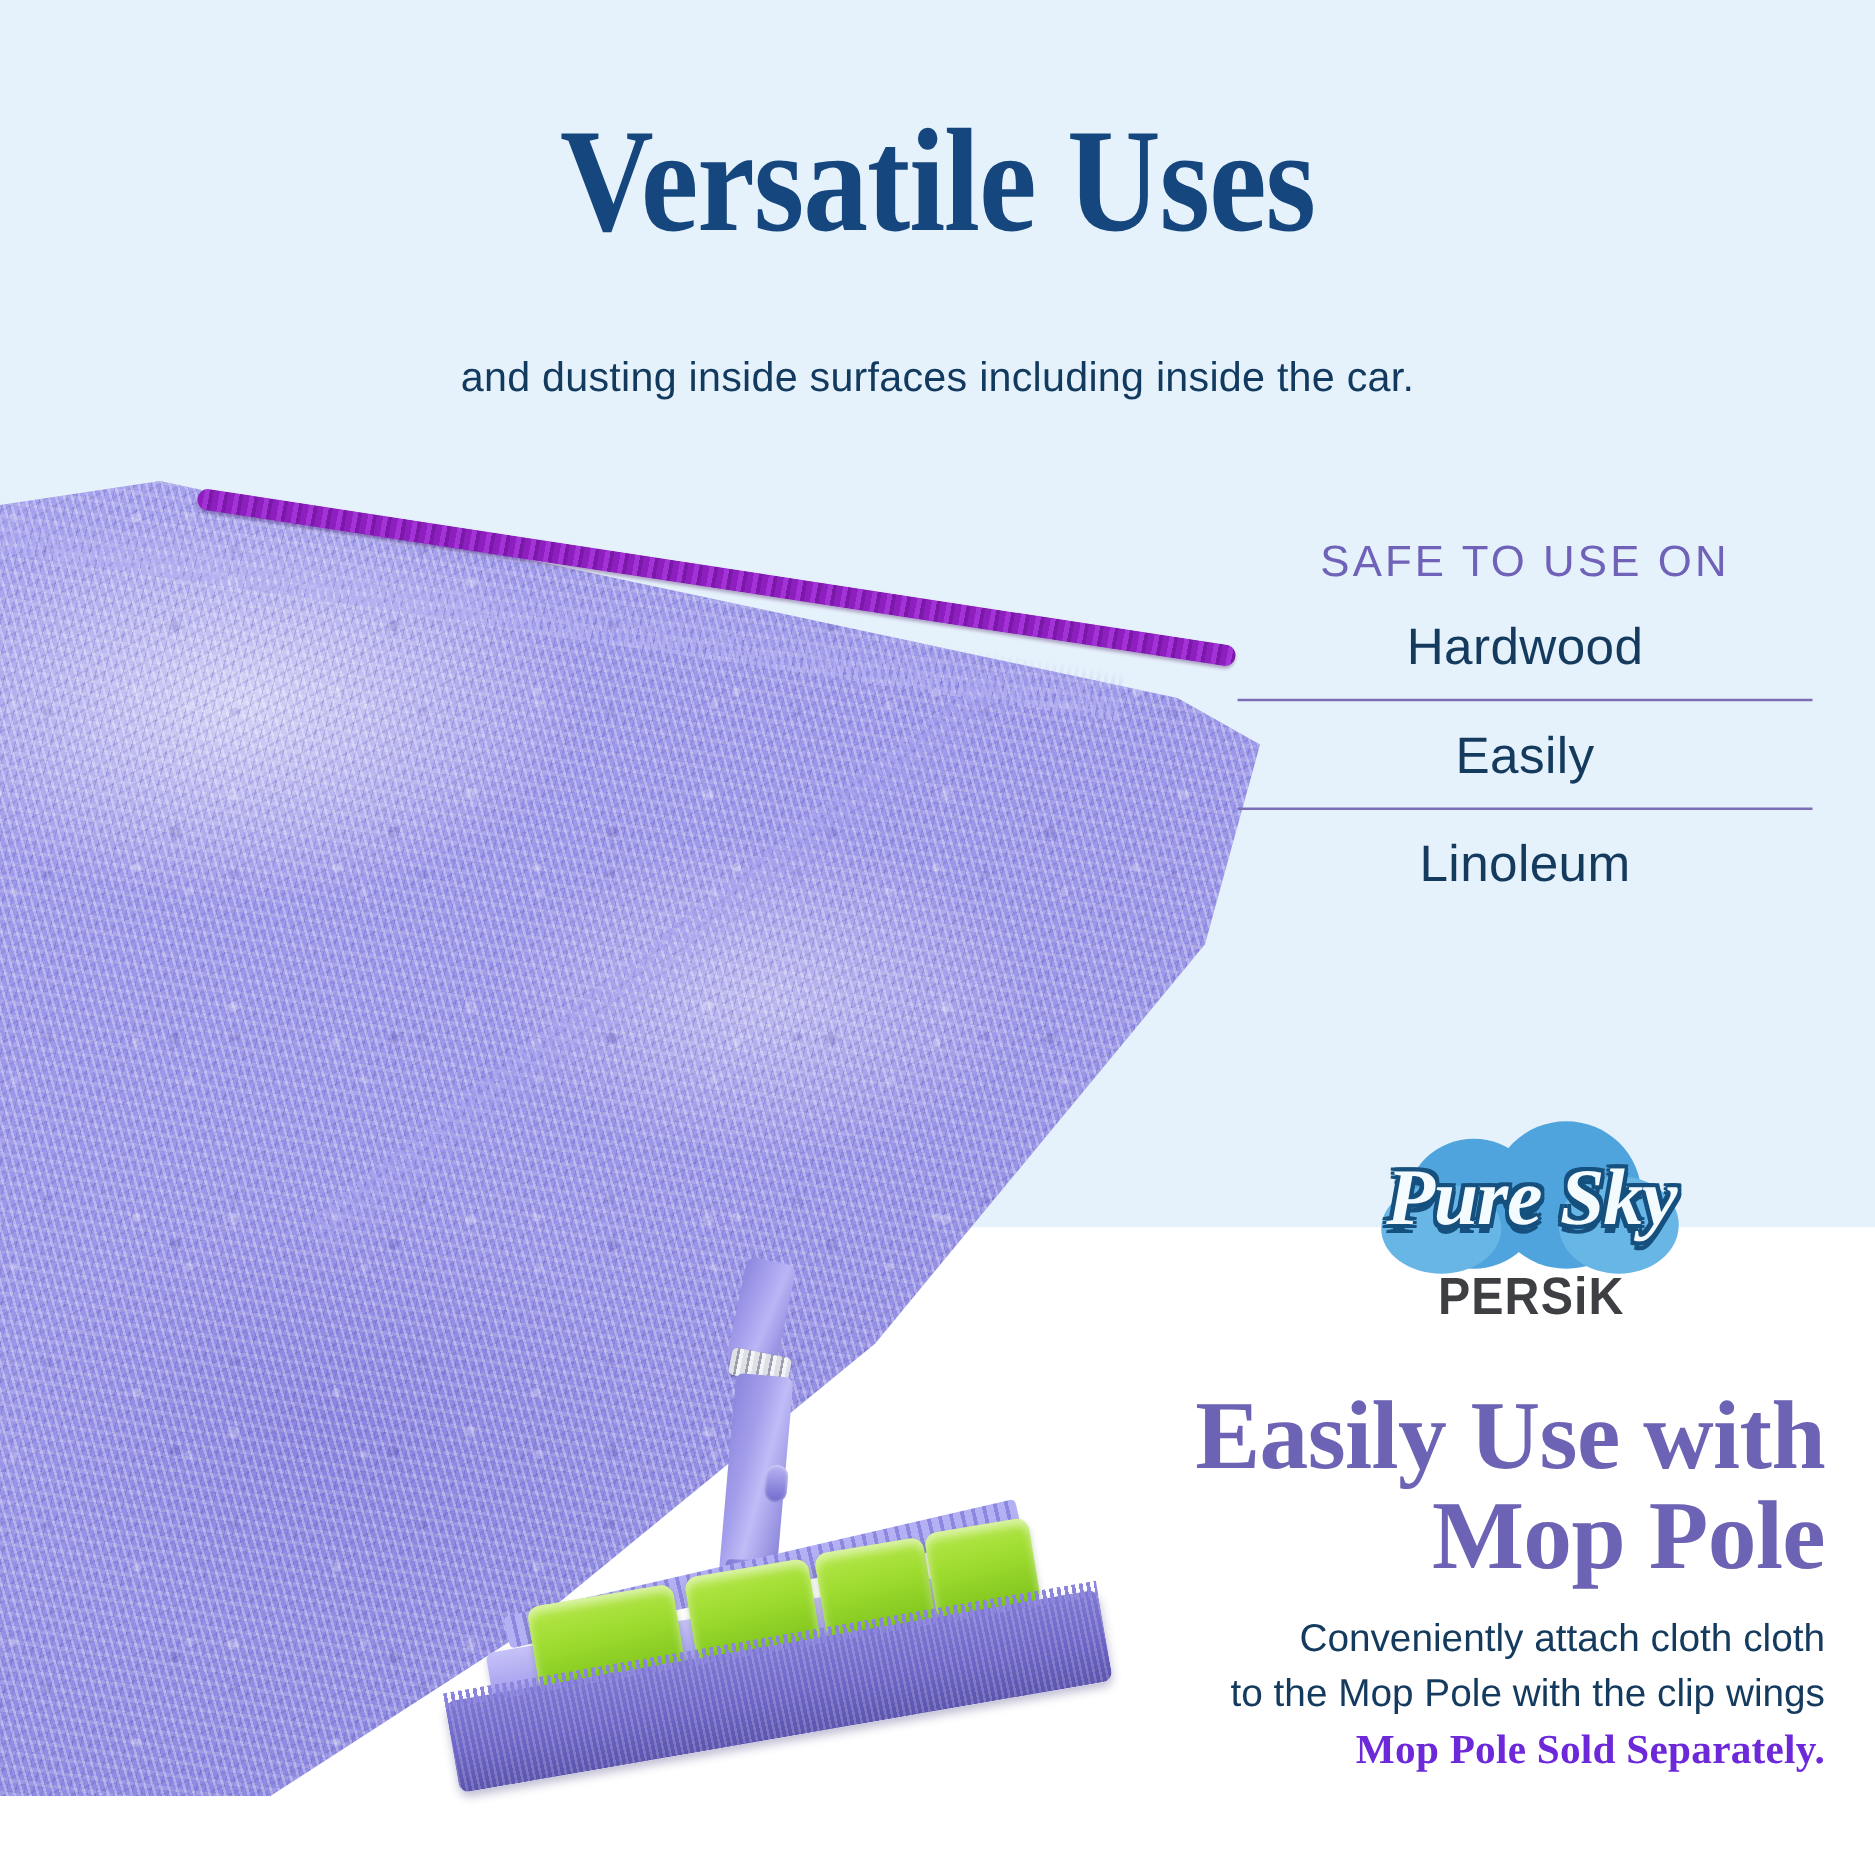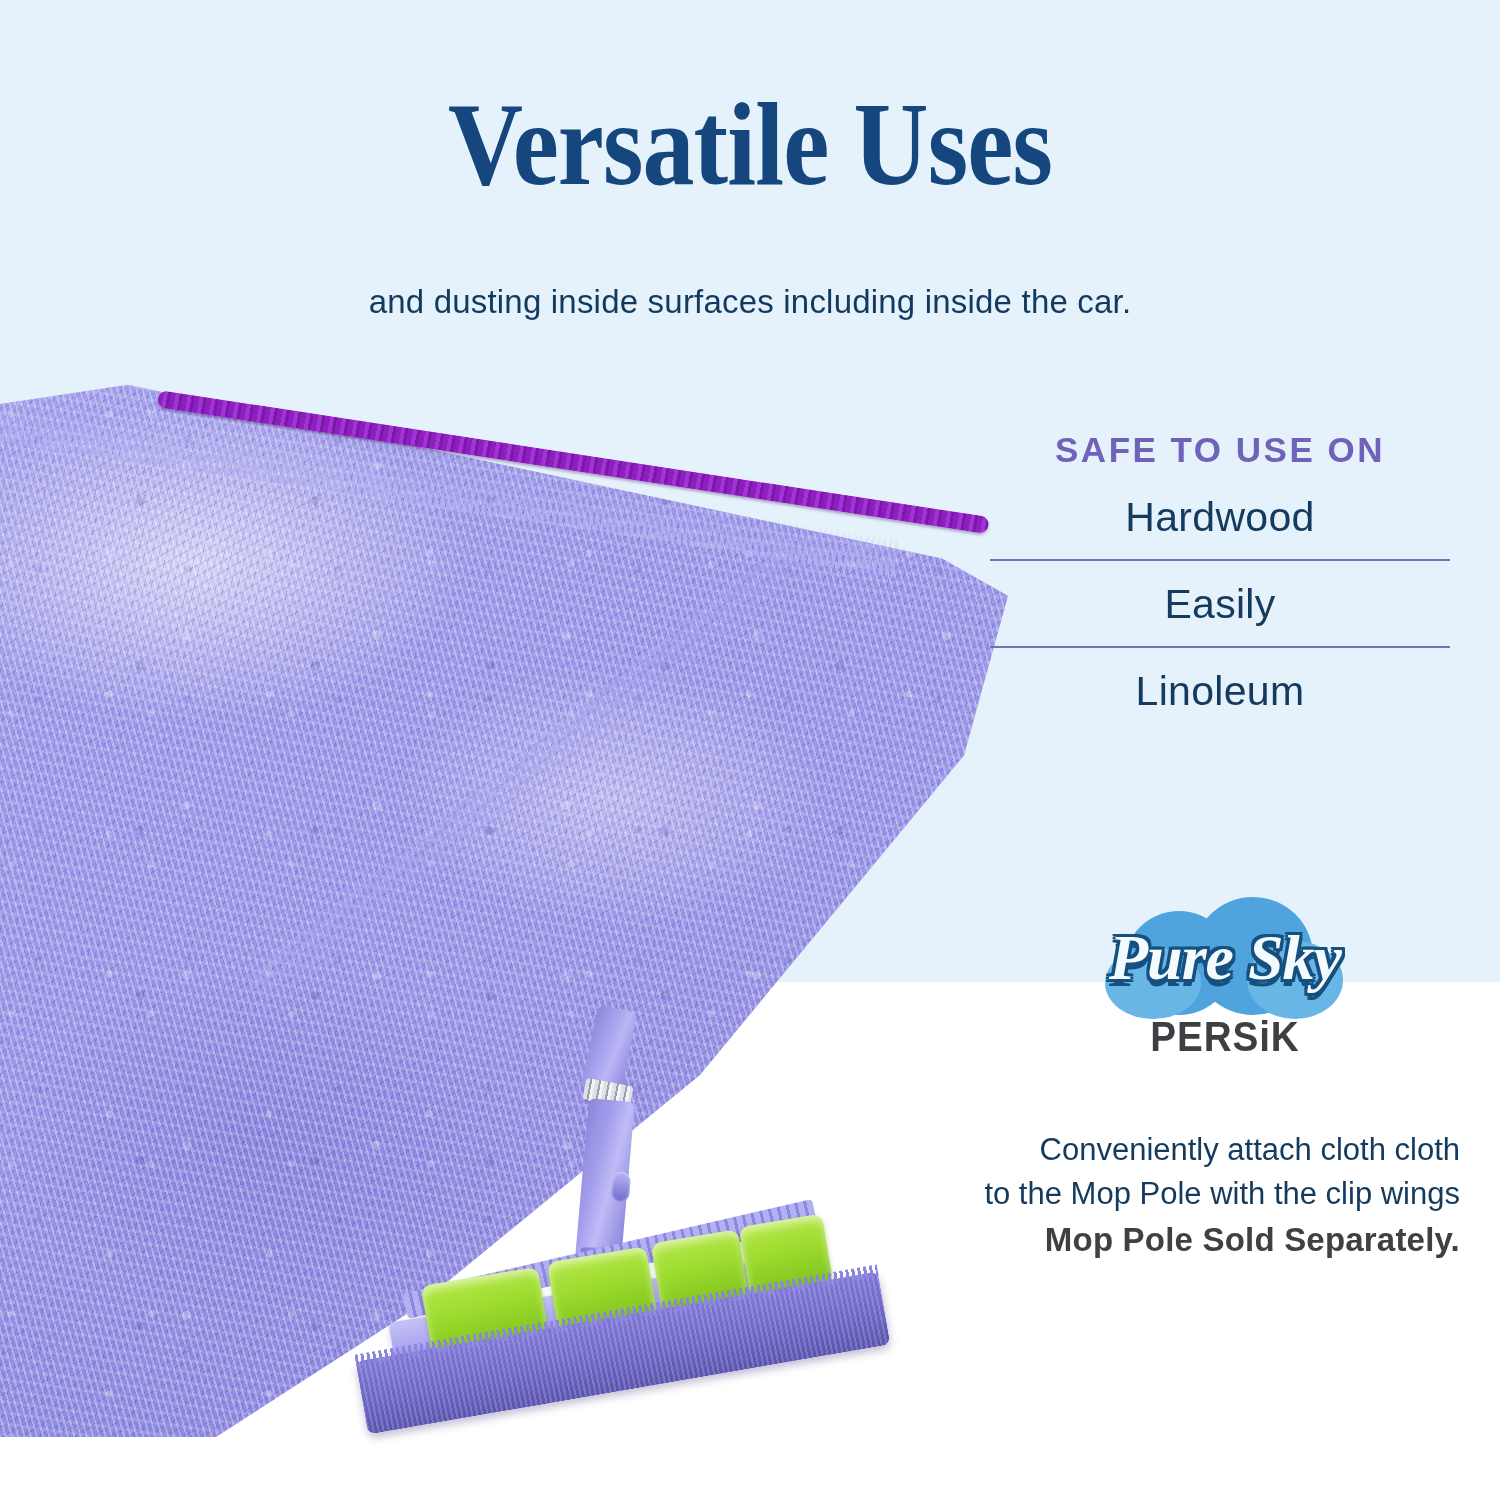--- a/index.html
+++ b/index.html
@@ -151,21 +151,21 @@
     box-shadow:0 4px 8px rgba(50,40,110,.3);
   }
   .microcloth:after{
     content:"";position:absolute;left:0;top:-7px;width:100%;height:12px;
     background:repeating-linear-gradient(90deg,#8b85de 0 3px, rgba(0,0,0,0) 3px 6px);
   }
 
   
   .safe{position:absolute;left:990px;top:430px;width:460px;text-align:center;}
   .safe-title{
-    margin:0;font-size:35px;font-weight:bold;letter-spacing:2.5px;color:#6f62b8;
+    margin:0;font-size:35px;font-weight:normal;letter-spacing:2.5px;color:#6f62b8;
   }
   .safe-list{list-style:none;margin:0;padding:0;}
   .safe-list li{
     font-size:41px;color:#143a5e;padding:20px 0 18px;letter-spacing:.3px;
   }
   .safe-list li + li{border-top:2px solid #7a6fb5;}
   .safe-list li:nth-child(1){padding-top:24px;}
 
   
   .logo{position:absolute;left:1055px;top:895px;width:340px;height:175px;}
@@ -202,21 +202,21 @@
     margin:0;
     font-family:"Liberation Serif", serif;font-weight:bold;
     font-size:78px;line-height:1.03;color:#6d63b5;letter-spacing:-.5px;
   }
   .pole-copy{
     margin:0;padding-top:20px;
     font-size:31px;line-height:1.42;color:#143a5e;
   }
   .pole-note{
     margin:0;padding-top:5px;
-    font-size:33px;font-weight:bold;color:#404040;letter-spacing:.2px;
+    font-size:33px;font-weight:bold;color:#6d28d9;letter-spacing:.2px;font-family:Liberation Serif, serif;
   }
 </style>
 </head>
 <body>
 
 <div id="stage">
 
   <div class="bg-top"></div>
   <div class="bg-bottom"></div>
 
@@ -268,20 +268,24 @@
       <span class="c-a"></span>
       <span class="c-b"></span>
       <span class="c-c"></span>
       <span class="c-d"></span>
     </div>
     <div class="logo-word">Pure Sky</div>
     <div class="logo-sub">PERSiK</div>
   </div>
 
   <div class="pole-block">
+    <h2 class="pole-head">
+      <span>Easily Use with</span><br>
+      <span>Mop Pole</span>
+    </h2>
     <p class="pole-copy">
       <span>Conveniently attach cloth cloth</span><br>
       <span>to the Mop Pole with the clip wings</span>
     </p>
     <p class="pole-note">Mop Pole Sold Separately.</p>
   </div>
 
 </div>
 
 </body></html>

